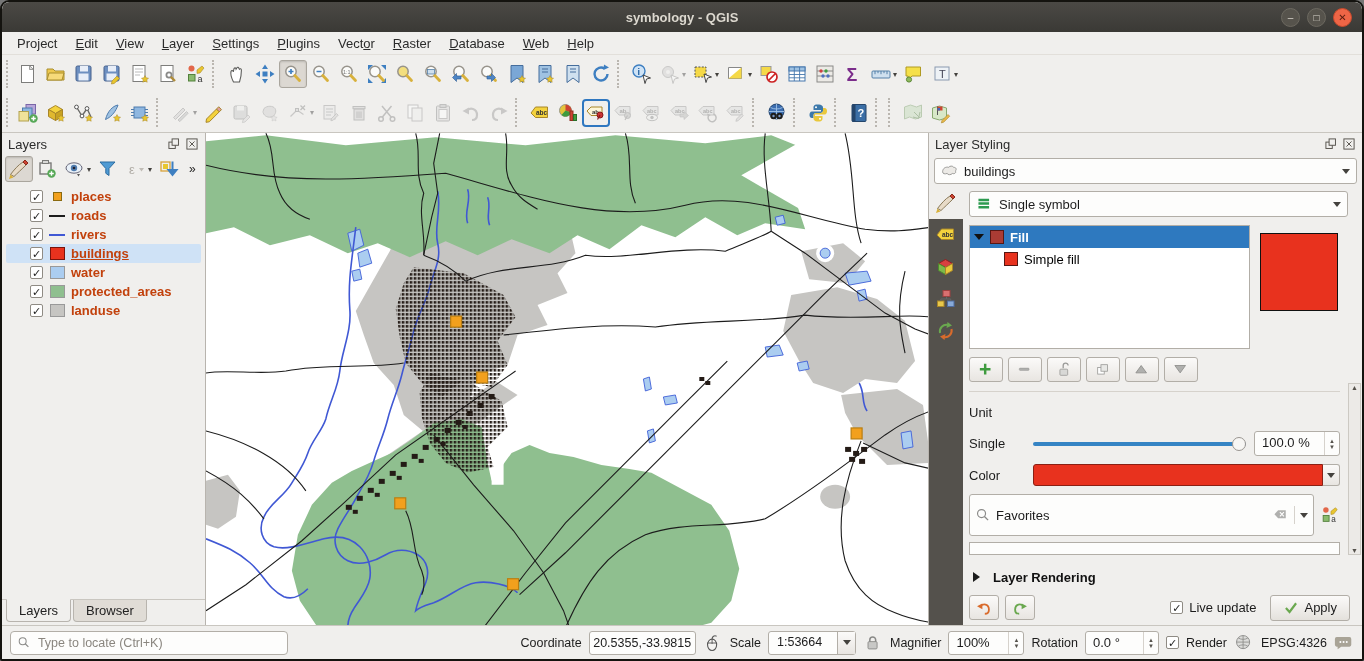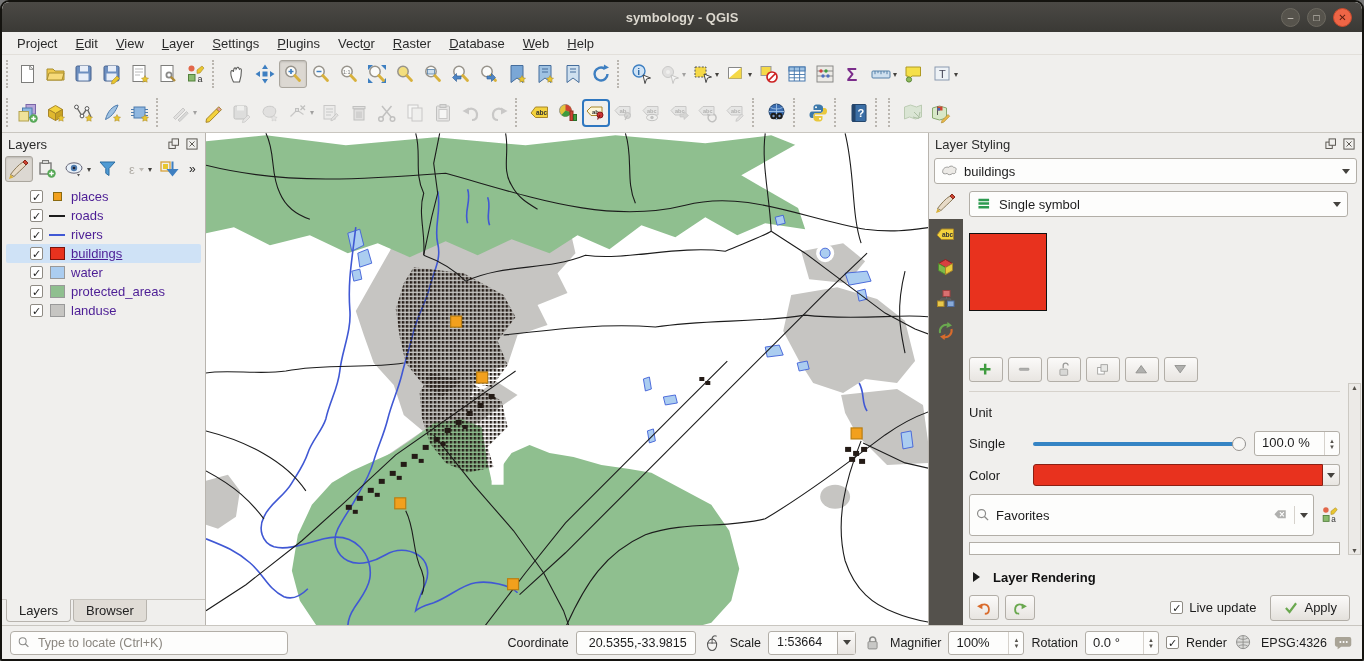--- a/index.html
+++ b/index.html
@@ -36,21 +36,21 @@
   .pbtn{width:14px;height:14px;margin-left:4px;}
   .ptools{display:flex;align-items:center;height:28px;padding:1px 3px;flex:0 0 28px;}
   .ptools .tbtn{height:26px;min-width:26px;}
   .ovflow{font-size:12px;color:#222;padding:0 4px;margin-left:2px;}
   
   .ltree{flex:1 1 auto;background:#f0efed;padding:4px 2px 0 2px;overflow:hidden;}
   .lrow{display:flex;align-items:center;height:19px;padding-left:24px;gap:6px;border-radius:2px;margin:0 2px 0 2px;}
   .lrow.sel{background:#cfe2f6;}
   .cb{width:13px;height:13px;background:#fff;border:1px solid #8f8b84;border-radius:2px;font-size:11px;line-height:12px;text-align:center;color:#1c1c1c;flex:0 0 13px;}
   .lswatch{flex:0 0 16px;display:flex;align-items:center;justify-content:center;width:16px;height:14px;}
-  .llabel{font-size:13px;font-weight:400;color:#4c1d95;white-space:nowrap;}
+  .llabel{font-size:13px;font-weight:700;color:#c2410c;white-space:nowrap;}
   .lrow.sel .llabel{text-decoration:underline;}
   .ltabs{display:flex;align-items:flex-start;height:26px;flex:0 0 26px;padding-left:4px;background:#f0efed;border-top:1px solid #c9c6c0;}
   .ltab{padding:3px 12px;font-size:13px;color:#222;background:#e0dcd6;border:1px solid #b8b4ae;border-top:none;border-radius:0 0 4px 4px;margin-right:2px;}
   .ltab.active{background:#f0efed;border-top:1px solid #f0efed;margin-top:-1px;}
   
   .map{flex:1 1 auto;background:#fff;position:relative;overflow:hidden;}
   .map svg{display:block;}
   
   .layercombo{margin:3px 5px;height:26px;flex:0 0 26px;}
   .combo{display:flex;align-items:center;background:#fdfdfc;border:1px solid #b2aea7;border-radius:3px;padding:0 6px;gap:5px;font-size:13px;color:#1c1c1c;}
@@ -901,20 +901,31 @@
           </div>
         <div class="stylemain">
           <div class="combo renderercombo">
             <span class="cicon"><svg viewBox="0 0 22 22" width="100%" height="100%">
                   <path d="M3,6 h13 M3,10.5 h13 M3,15 h13" stroke="#2d9b4f" stroke-width="3"></path>
                 </svg></span>
             <span class="ctext">Single symbol</span>
             <span class="caret"></span>
           </div>
           <div class="symbolarea">
+            <div class="symtree">
+              <div class="strow sel">
+                <span class="exp"></span>
+                <span class="swatch" style="background:#aa3c34"></span>
+                <span>Fill</span>
+              </div>
+              <div class="strow child">
+                <span class="swatch" style="background:var(--c-red)"></span>
+                <span>Simple fill</span>
+              </div>
+            </div>
             <div class="sympreview">
               <div class="bigswatch" style="background:var(--c-red)"></div>
             </div>
           </div>
           <div class="symbtns">
             <div class="sbtn">
                 <span class="ticon"><svg viewBox="0 0 22 22" width="100%" height="100%">
                     <path d="M10,3.5 v13 M3.5,10 h13" stroke="#3f9b3f" stroke-width="3"></path>
                     <rect x="7" y="7" width="6" height="6" fill="none" stroke="#3f9b3f" stroke-width="0"></rect>
                   </svg></span>
@@ -1034,21 +1045,21 @@
   <div class="statusbar">
     <div class="locator">
       <span class="ticon" style="width:15px;height:15px"><svg viewBox="0 0 22 22" width="100%" height="100%">
             <circle cx="9" cy="9" r="5.5" fill="none" stroke="#8a8a88" stroke-width="1.6"></circle>
             <path d="M13,13 L18,18" stroke="#8a8a88" stroke-width="1.8"></path>
           </svg></span>
       <input placeholder="Type to locate (Ctrl+K)" style="">
     </div>
     <div class="spacerflex"></div>
     <span class="slabel">Coordinate</span>
-    <div class="sfield" style="width:120px;justify-content:flex-end">
+    <div class="sfield" style="width:107px;justify-content:center">
         <span>20.5355,-33.9815</span>
       </div>
     <span class="sicon"><svg viewBox="0 0 22 22" width="100%" height="100%">
           <ellipse cx="10" cy="13" rx="5" ry="6.3" fill="#f4f3f1" stroke="#555" stroke-width="1.2"></ellipse>
           <path d="M10,6.7 V12 M5,11 h10" stroke="#555"></path>
           <path d="M10,6.7 C10,3.5 12.5,2.5 15,3.5" fill="none" stroke="#555" stroke-width="1.2"></path>
         </svg></span>
     <span class="slabel">Scale</span>
     <div class="scombo">
       <span class="sval" style="width:68px">1:53664</span>

